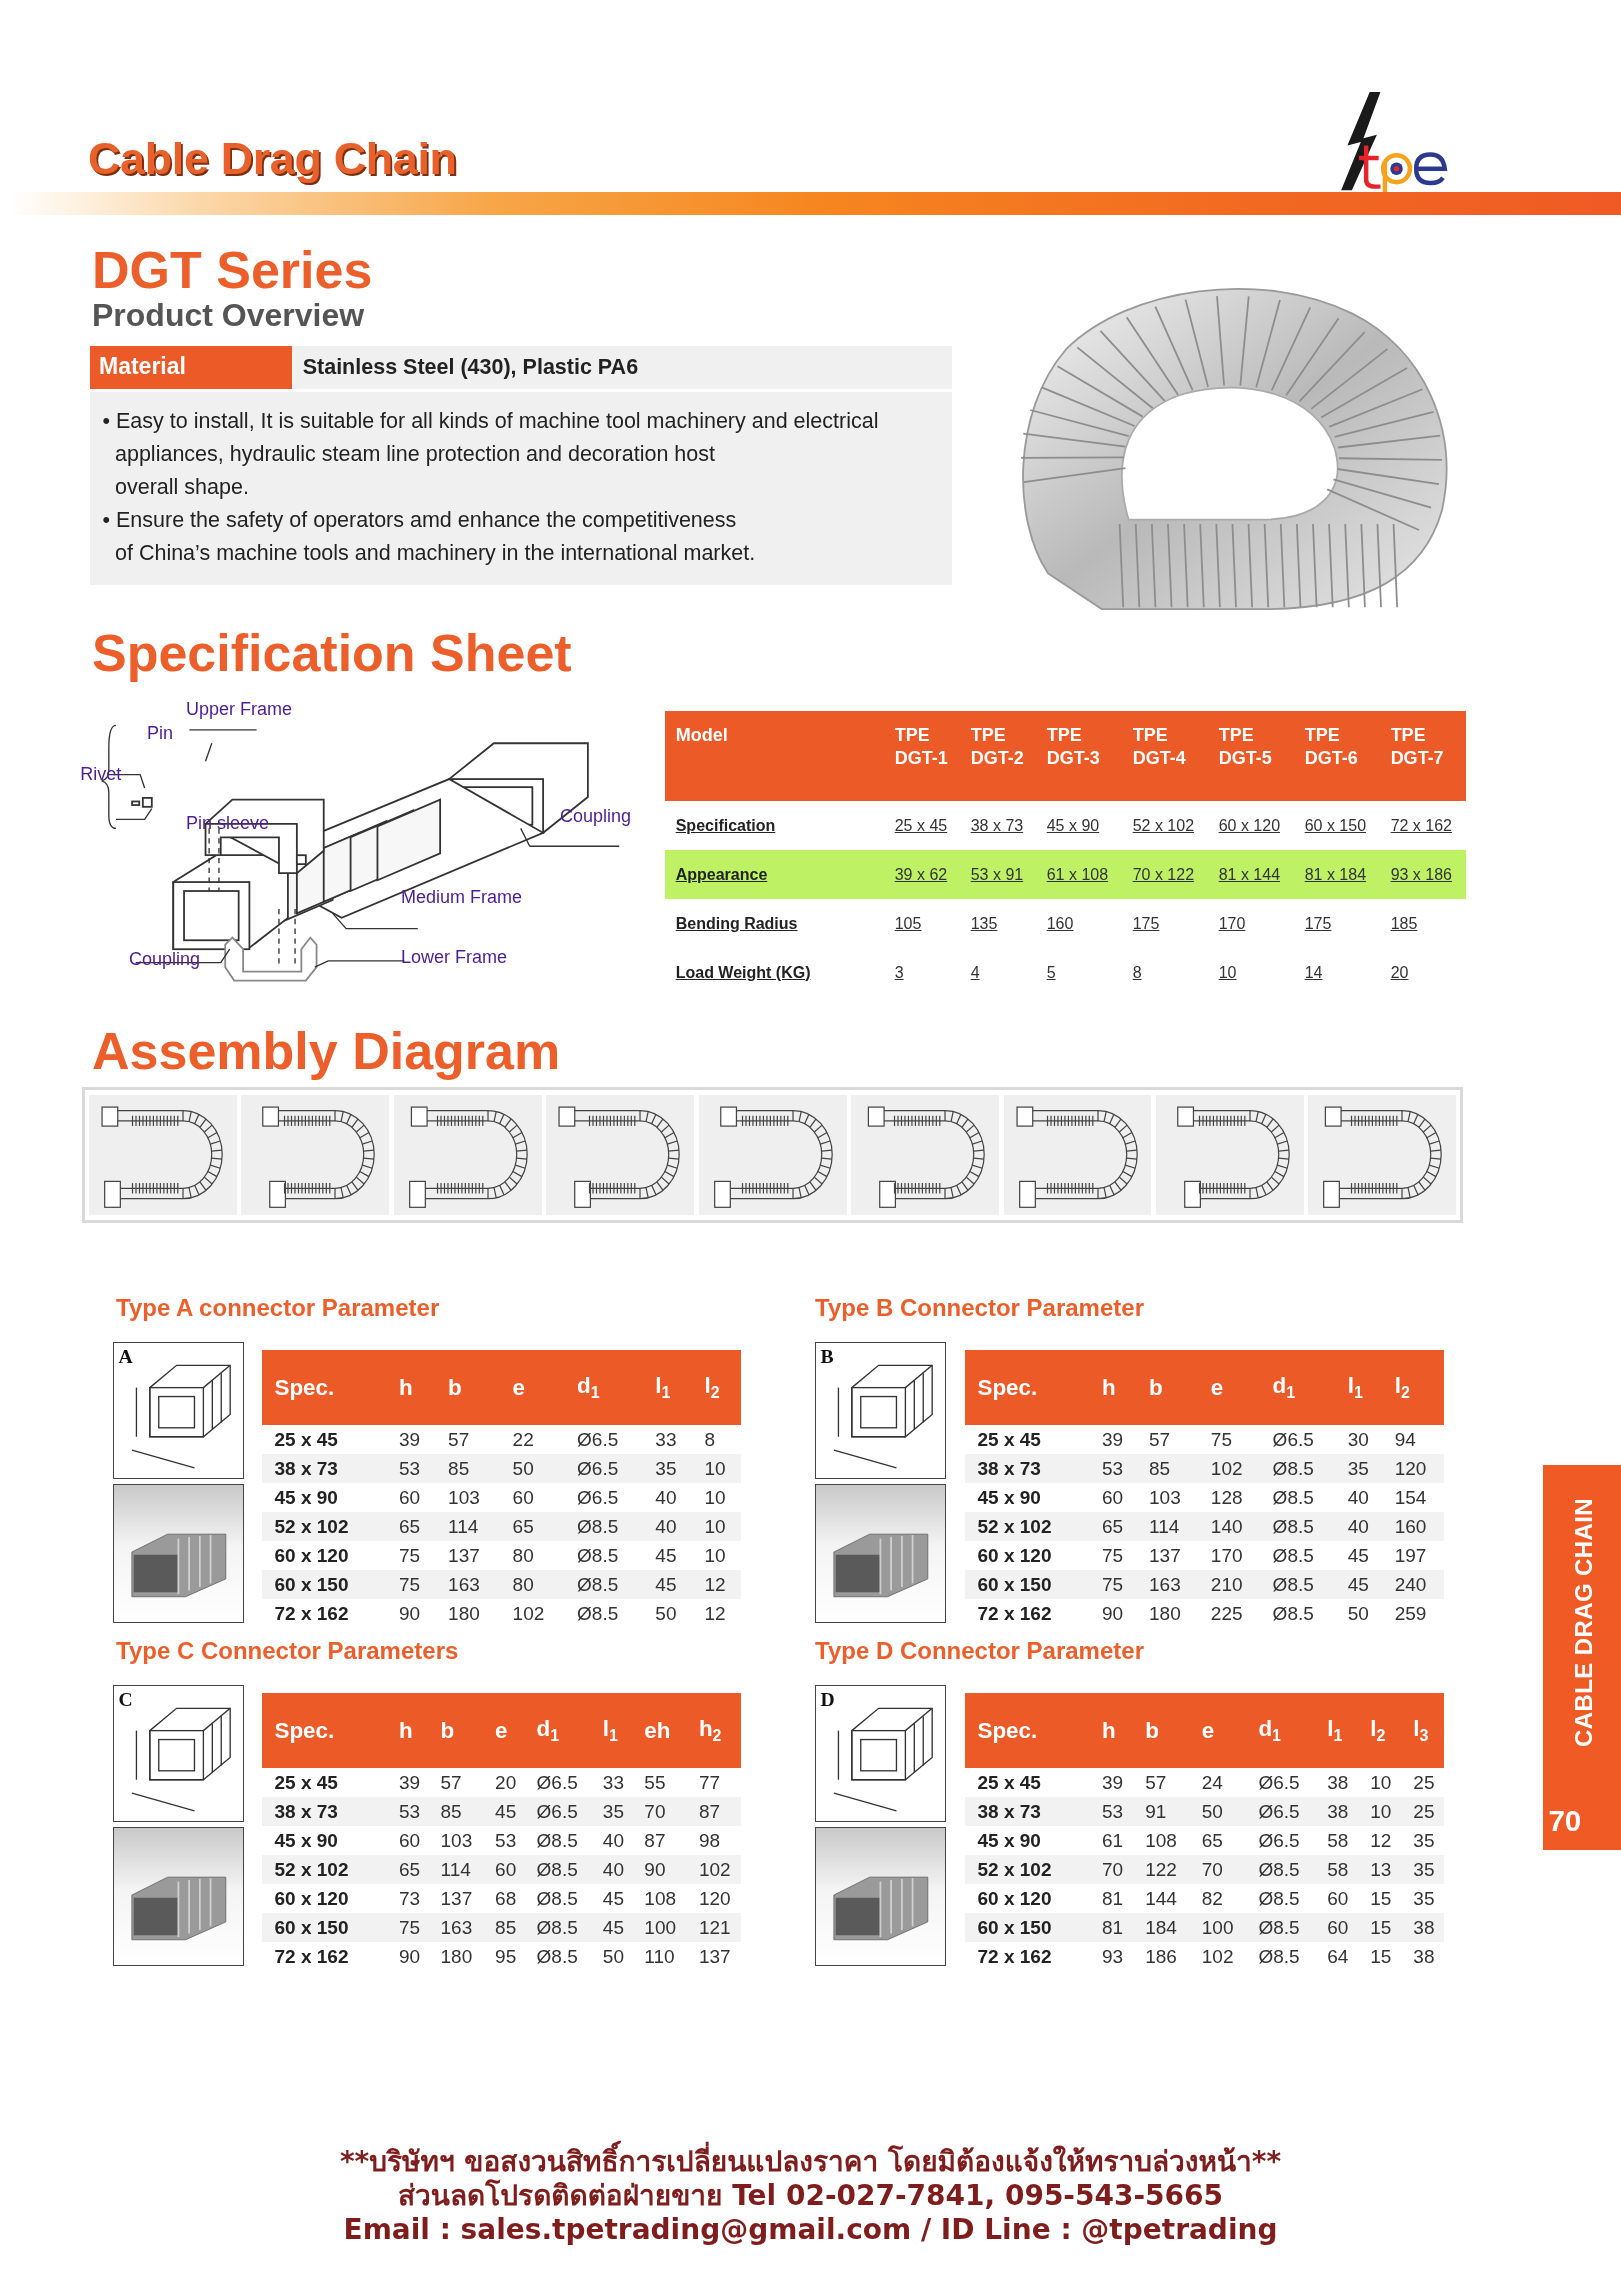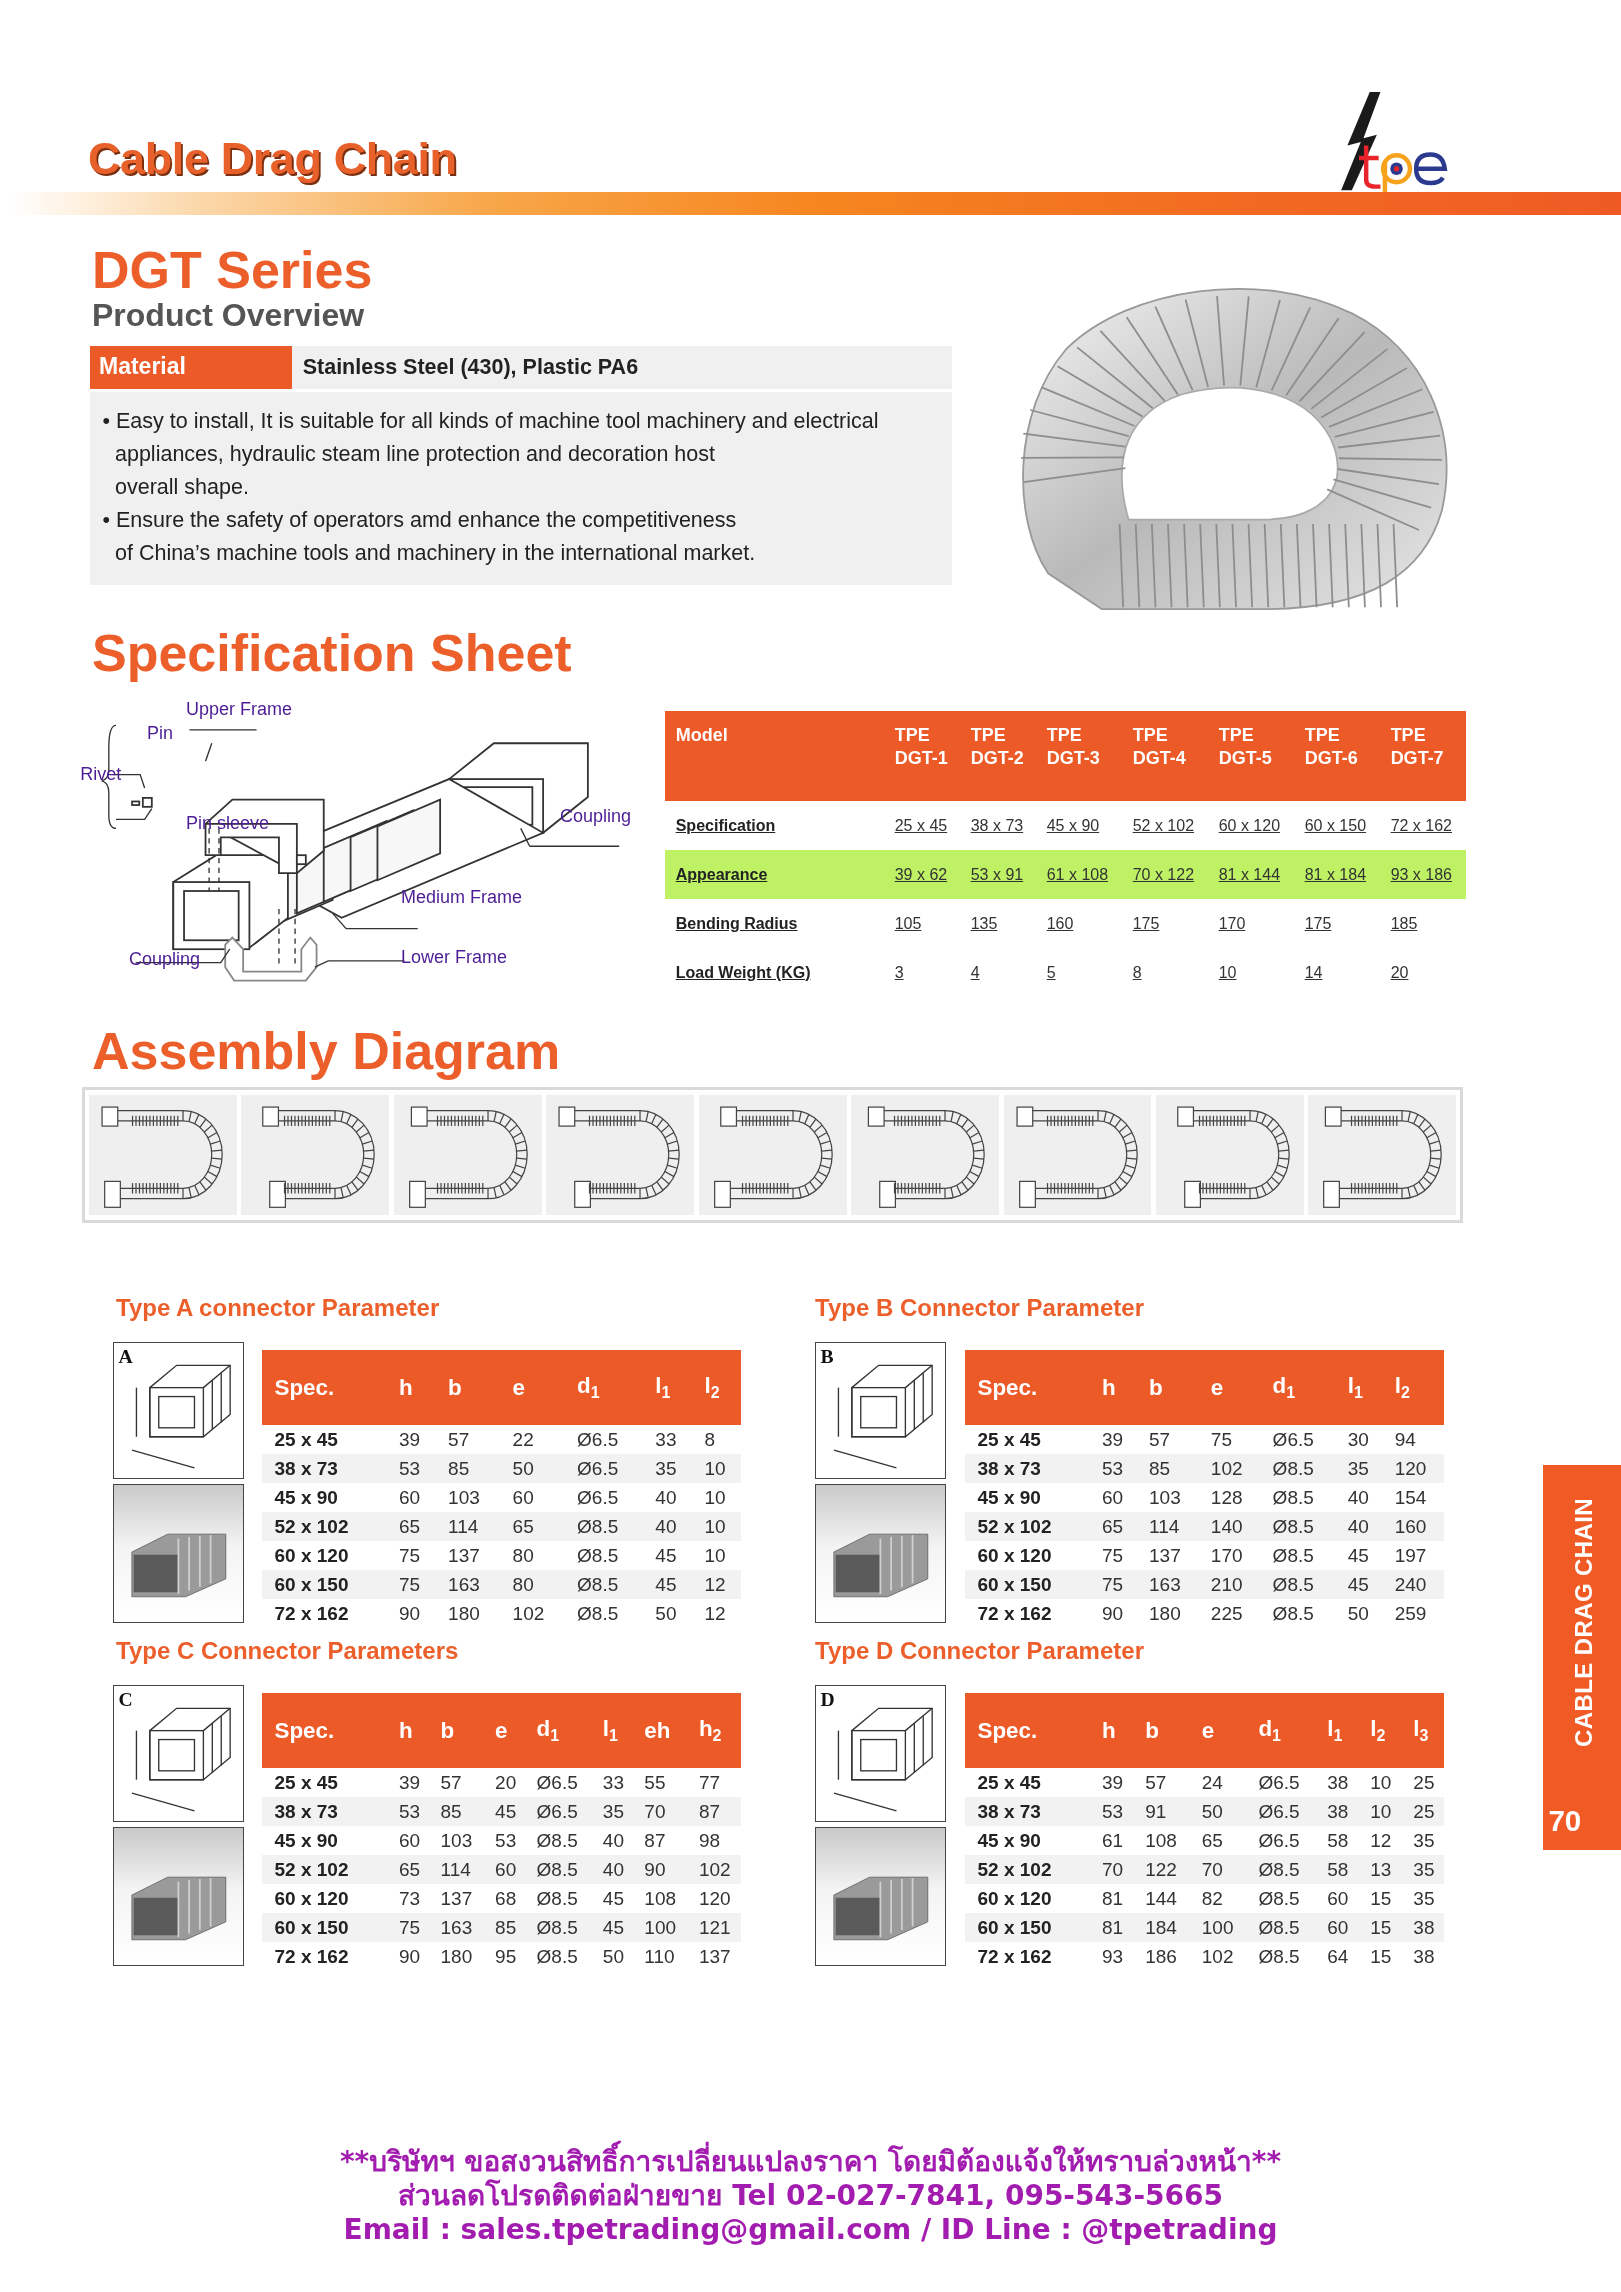--- a/index.html
+++ b/index.html
@@ -52,21 +52,21 @@
   .ctable td { font-size: 19px; color: #333; height: 29px; padding-left: 12.5px; }
   .ctable td.rh { font-weight: 700; color: #222; }
   .ctable tr.alt td { background: #f2f2f2; }
 
   
   .side-tab { left: 1543px; top: 1465px; width: 78px; height: 385px; background: #ef5a25; }
   .side-tab .vt { position: absolute; left: 27px; top: 282px; transform: rotate(-90deg); transform-origin: 0 0; color: #fff; font-weight: 700; font-size: 24px; white-space: nowrap; font-family: "Liberation Sans", sans-serif; letter-spacing: 0.4px; }
   .side-tab .pg { position: absolute; left: 5.4px; top: 339px; color: #fff; font-size: 29.6px; font-weight: 700; font-family: "Liberation Sans", sans-serif; }
 
   
-  .footer { left: 0; top: 2145px; width: 1621px; text-align: center; color: #a21caf; font-weight: 700; font-size: 28px; line-height: 34px; font-family: "DejaVu Sans", sans-serif; }
+  .footer { left: 0; top: 2145px; width: 1621px; text-align: center; color: #7f1d1d; font-weight: 700; font-size: 28px; line-height: 34px; font-family: "DejaVu Sans", sans-serif; }
 </style>
 </head>
 <body>
 
 <div class="abs hdr-title">Cable Drag Chain</div>
 <div class="abs hdr-bar"></div>
 <svg class="abs logo" viewBox="0 0 150 115">
   <g>
     <polygon points="40,2 15,62 30,58 8,112 20,112 48,50 33,54 52,2" fill="#1a1a1a"></polygon>
   </g>

